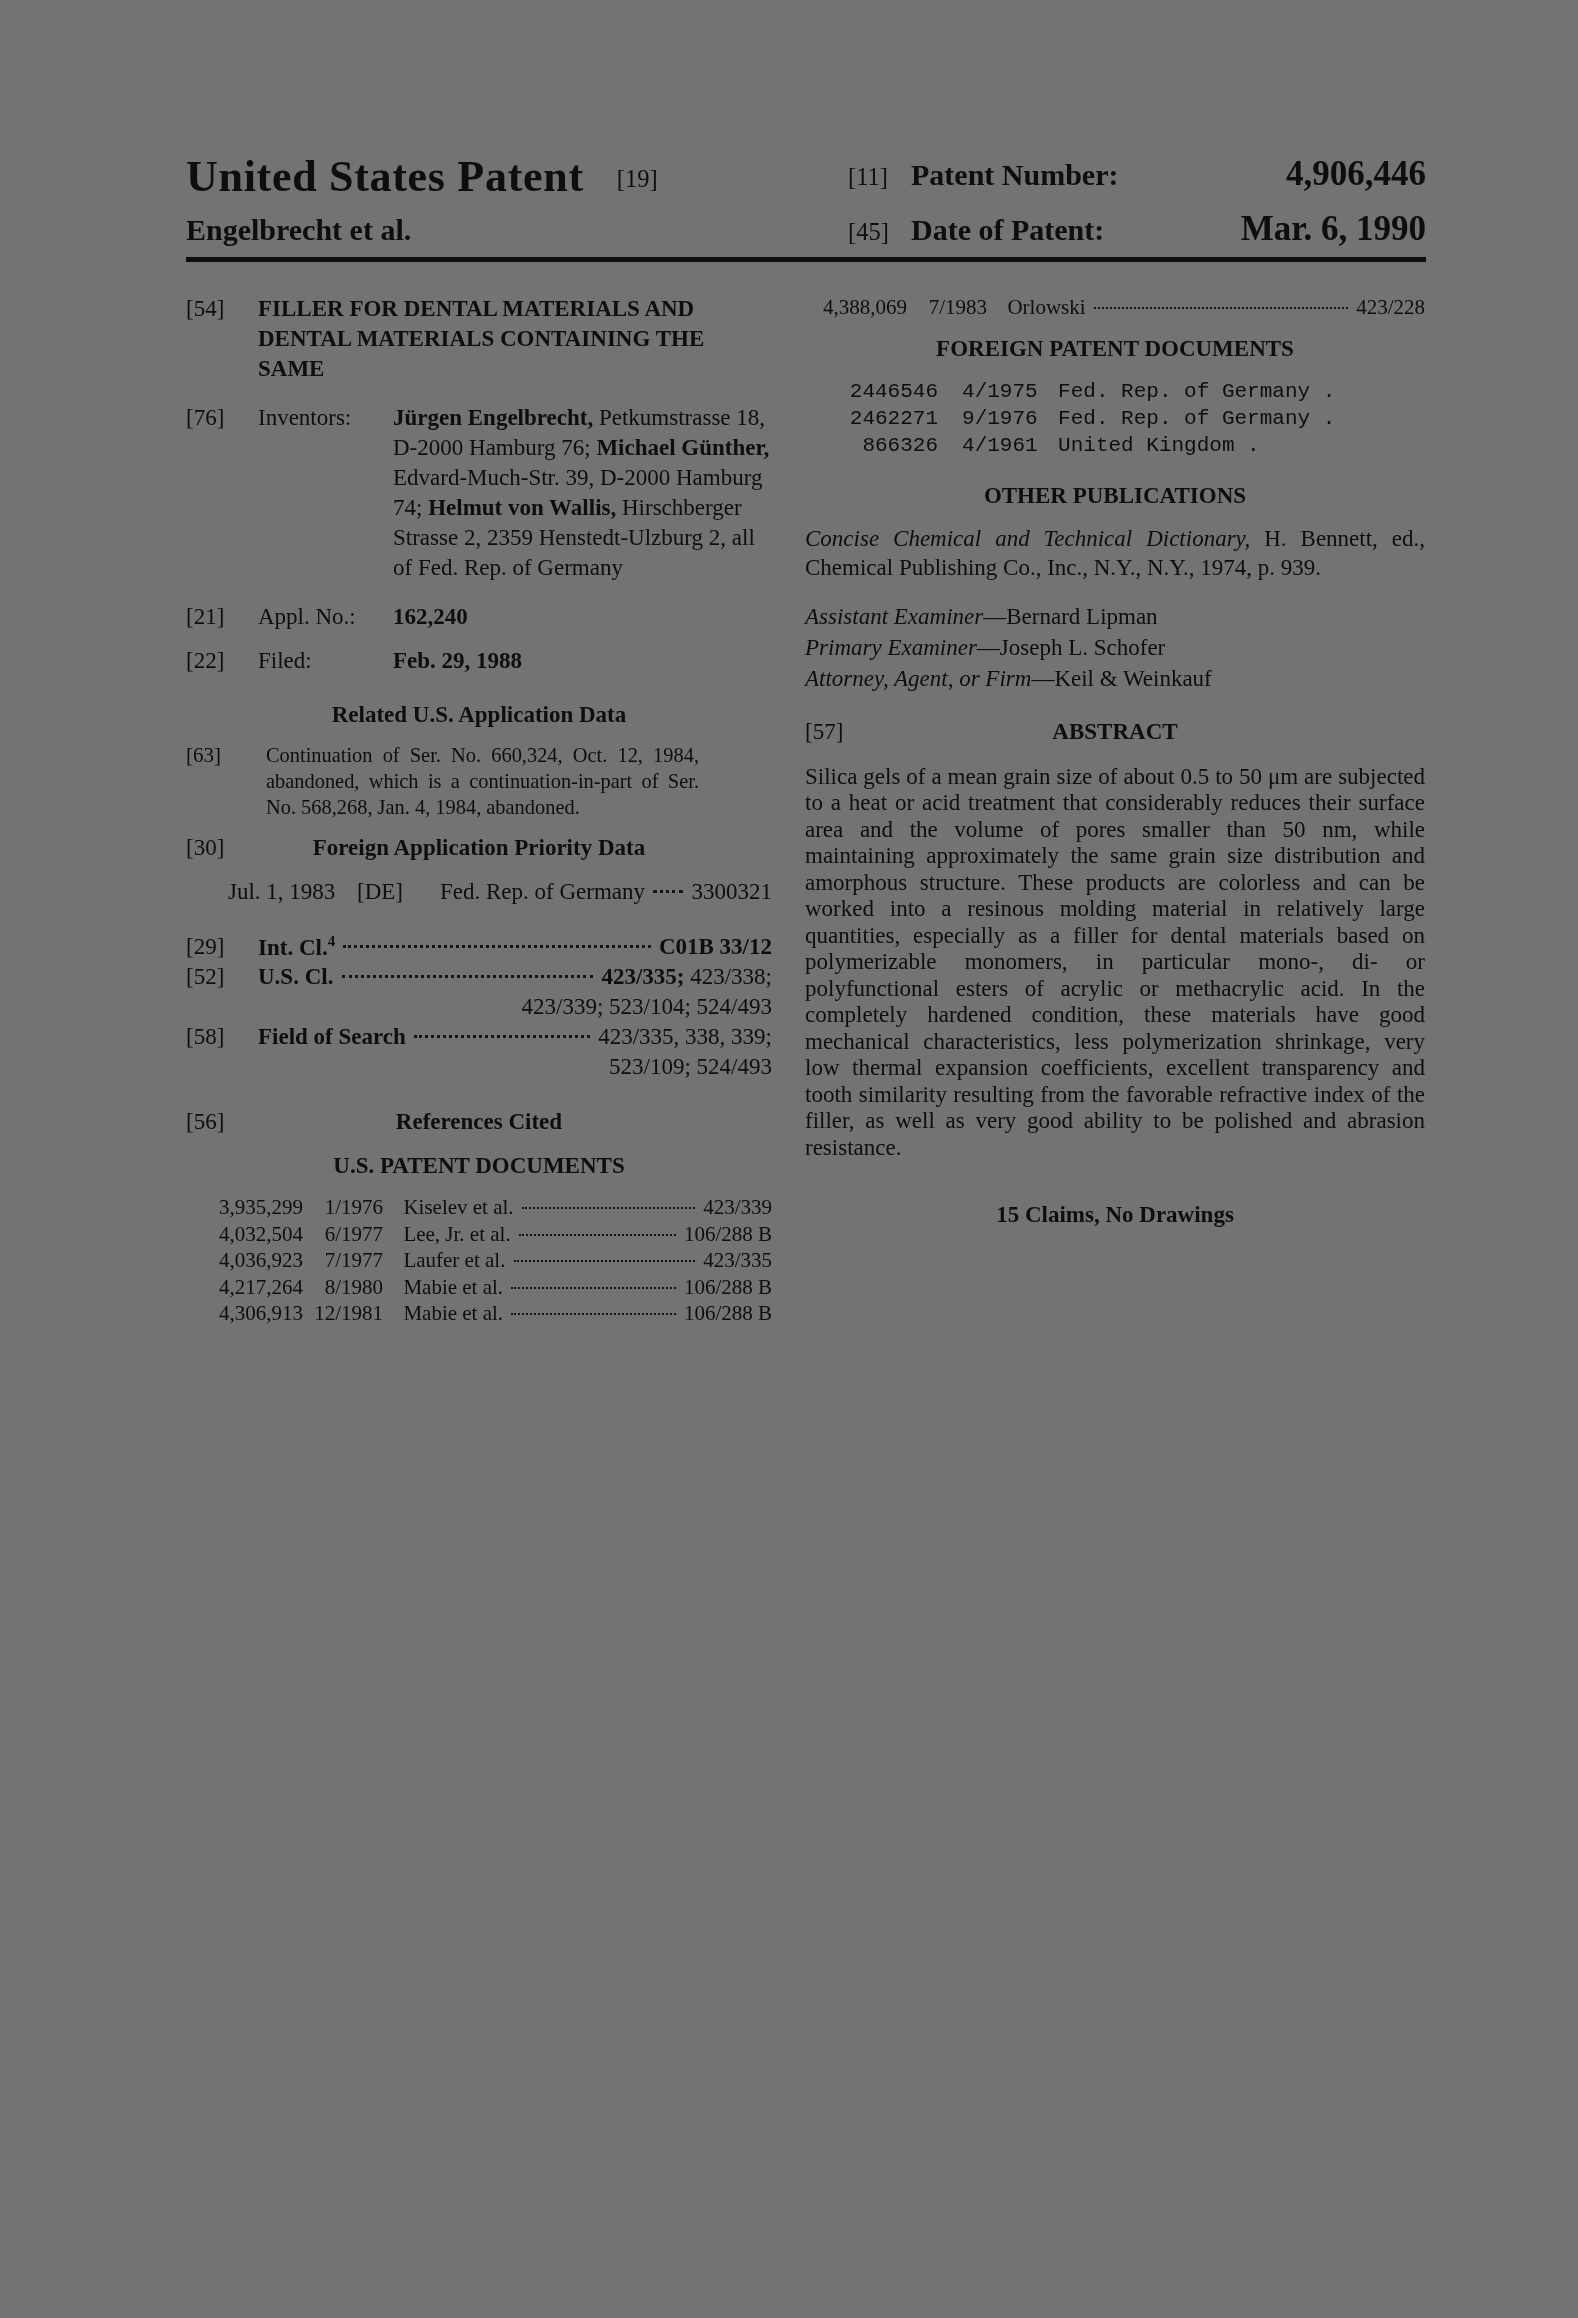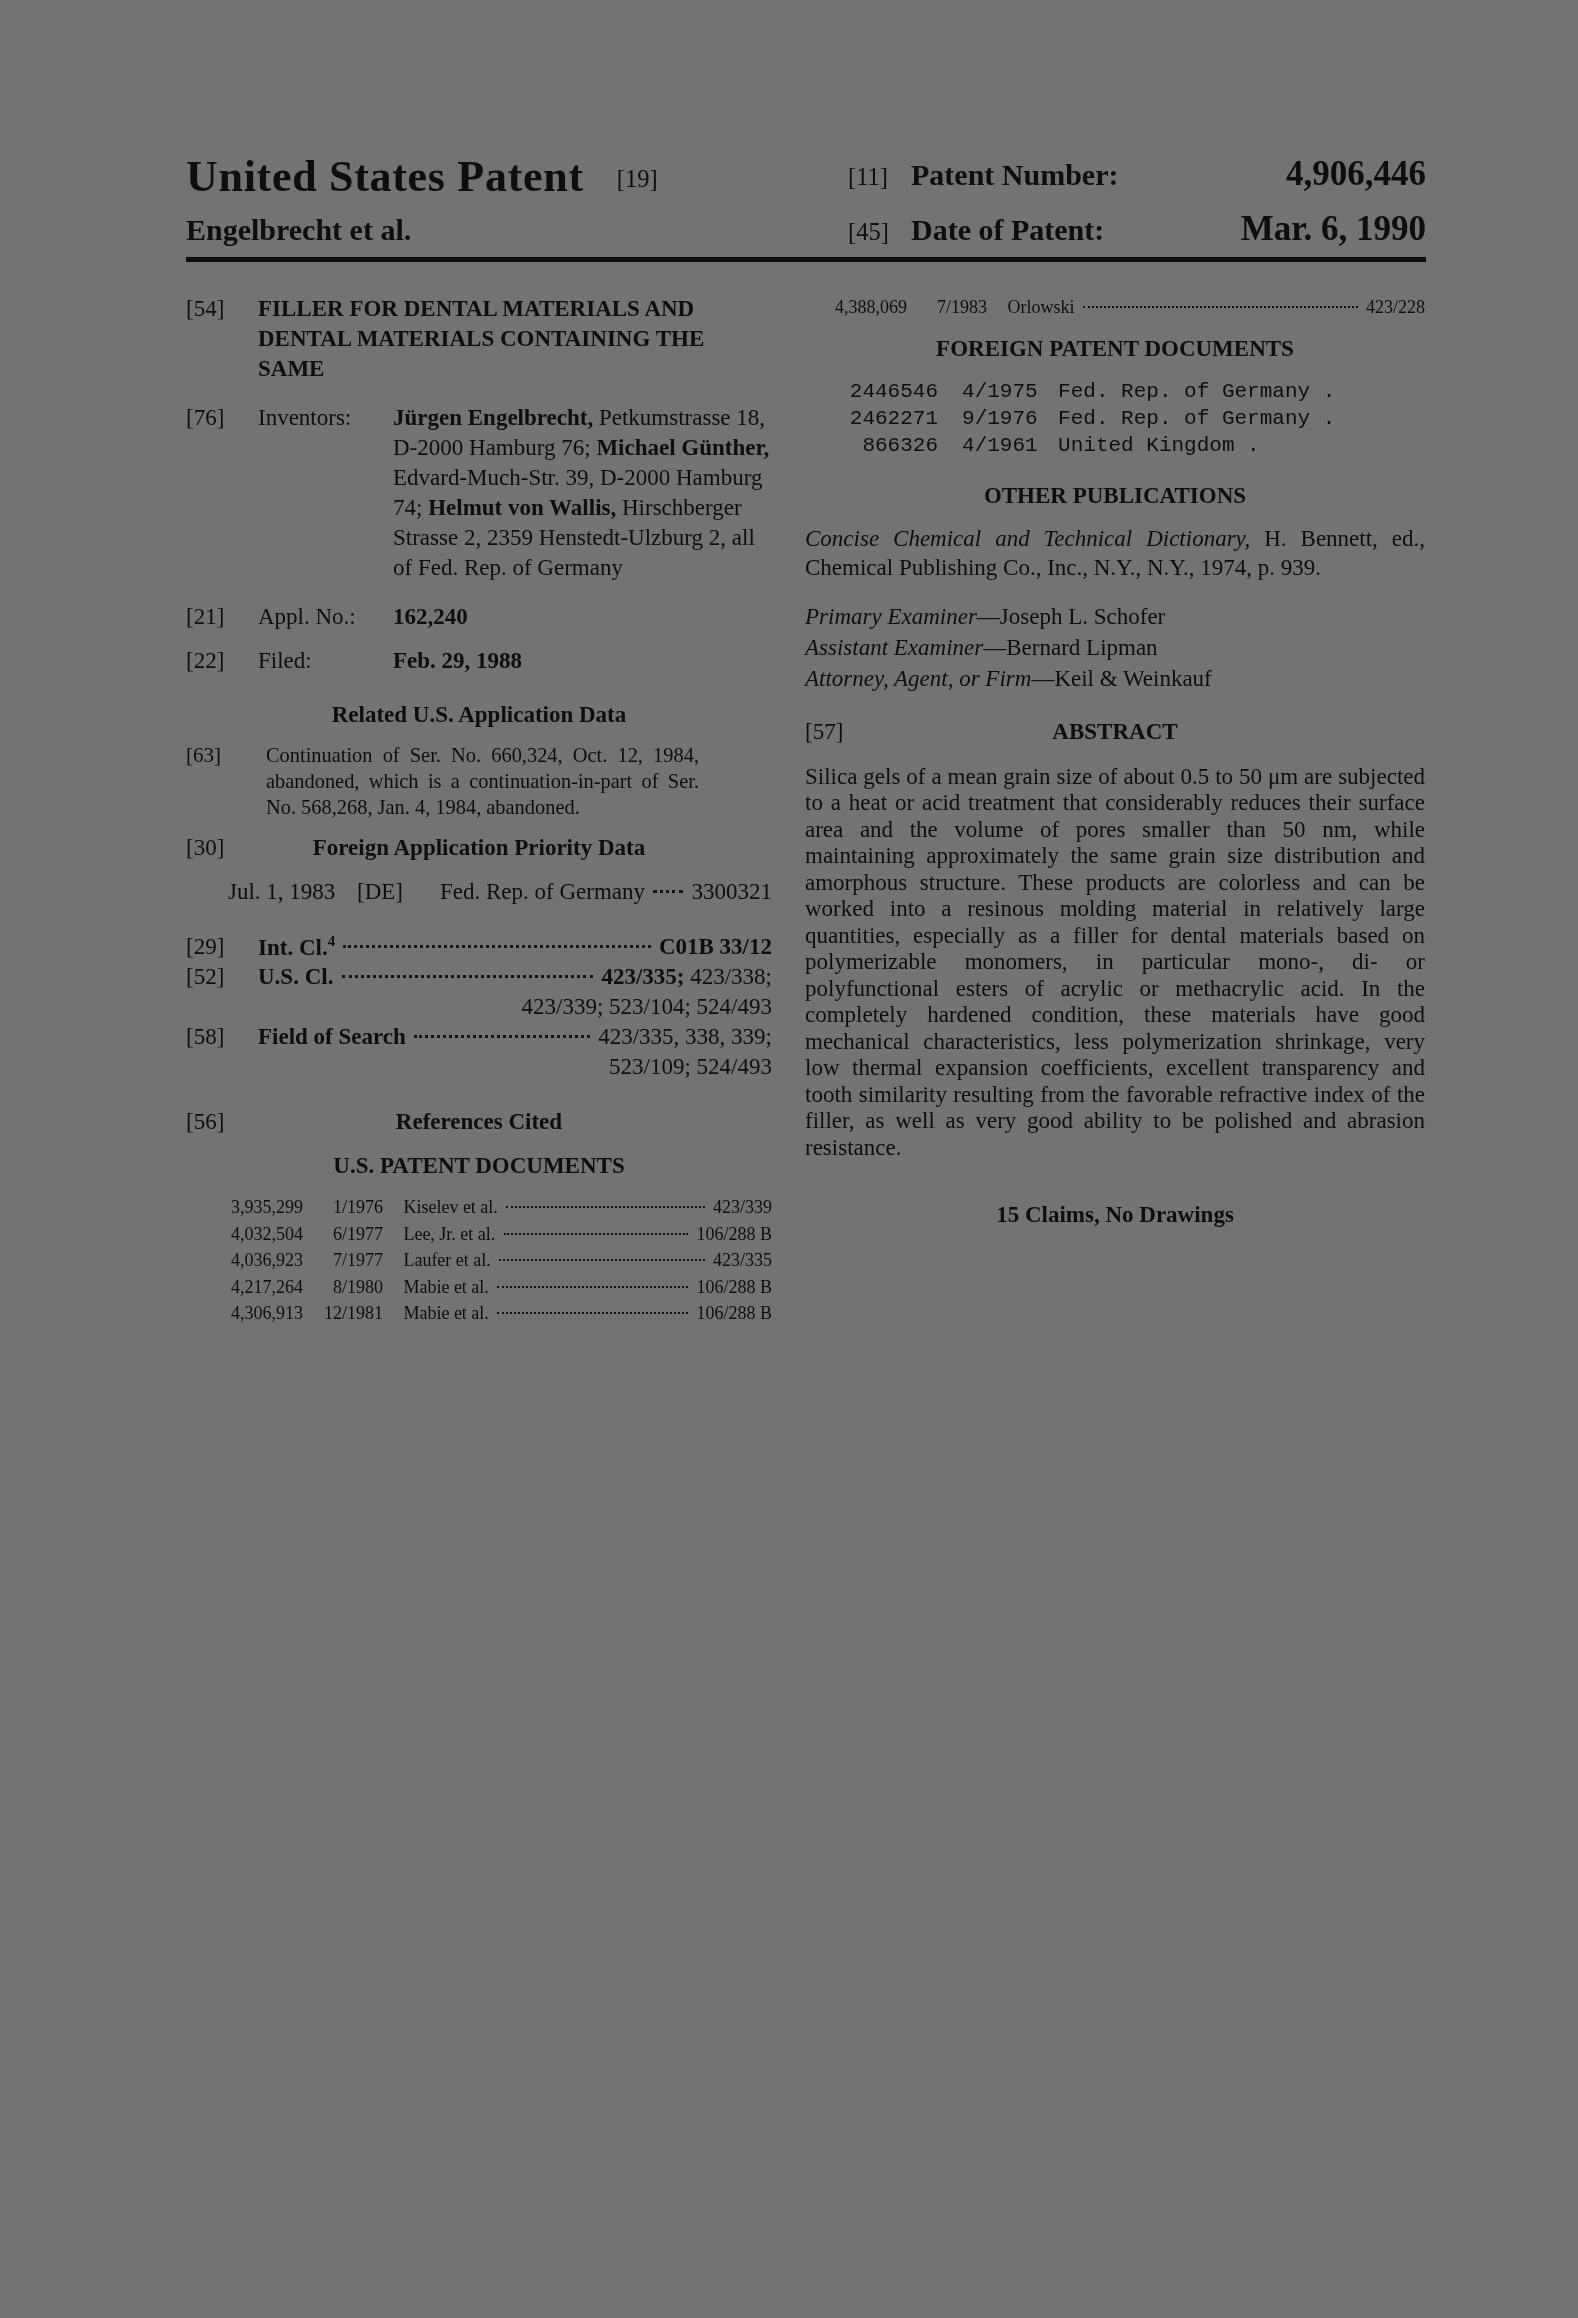--- a/index.html
+++ b/index.html
@@ -65,21 +65,21 @@
   .cls-value { white-space:nowrap; }
   .cls-value .vb { font-weight:700; }
   .cls-cont { text-align:right; }
   .cls-row sup { font-size:15px; }
 
   .leader { flex:1 1 auto; min-width:24.5px; position:relative; margin:0 6.8px; }
   .leader::before { content:""; position:absolute; left:1.4px; right:1.4px; bottom:6.1px; border-bottom:3.4px dotted #141414; }
   .leader.small::before { bottom:4.8px; border-bottom-width:2.7px; }
 
   .pat-table { margin-top:13.6px; }
-  .pat-row { display:flex; align-items:baseline; font-size:18px; line-height:26.5px; }
+  .pat-row { display:flex; align-items:baseline; font-size:21px; line-height:26.5px; }
   .pat-num { flex:0 0 117px; text-align:right; white-space:nowrap; }
   .pat-date { flex:0 0 80px; text-align:right; white-space:nowrap; }
   .pat-name { margin-left:20.4px; white-space:nowrap; }
   .pat-class { text-align:right; white-space:nowrap; }
 
   .f-row { display:flex; align-items:baseline; font-size:21px; line-height:27px;font-family:Liberation Mono, monospace; }
   .f-num { flex:0 0 133px; text-align:right; white-space:nowrap; }
   .f-date { flex:0 0 82px; text-align:right; margin-left:17.7px; white-space:nowrap; }
   .f-country { margin-left:20.4px; white-space:nowrap; }
 
@@ -279,25 +279,25 @@
         </div>
       </div>
 
     <div class="center-head" style="margin-top:22px;">OTHER PUBLICATIONS</div>
 
     <div class="pubs-text mt-sm"><span style="font-style: italic;">Concise Chemical and Technical Dictionary,</span><span> H. Bennett, ed., Chemical Publishing Co., Inc., N.Y., N.Y., 1974, p. 939.</span></div>
 
     <div class="mt-md">
 
         <div class="exam-line">
+          <span class="ital">Assistant Examiner</span><span>—Bernard Lipman</span>
+        </div>
+
+        <div class="exam-line">
           <span class="ital">Primary Examiner</span><span>—Joseph L. Schofer</span>
-        </div>
-
-        <div class="exam-line">
-          <span class="ital">Assistant Examiner</span><span>—Bernard Lipman</span>
         </div>
 
         <div class="exam-line">
           <span class="ital">Attorney, Agent, or Firm</span><span>—Keil &amp; Weinkauf</span>
         </div>
       </div>
 
     <div class="head-with-tag" style="margin-top:23px;">
       <span class="tag">[57]</span>
       <span class="head-mid">ABSTRACT</span>

